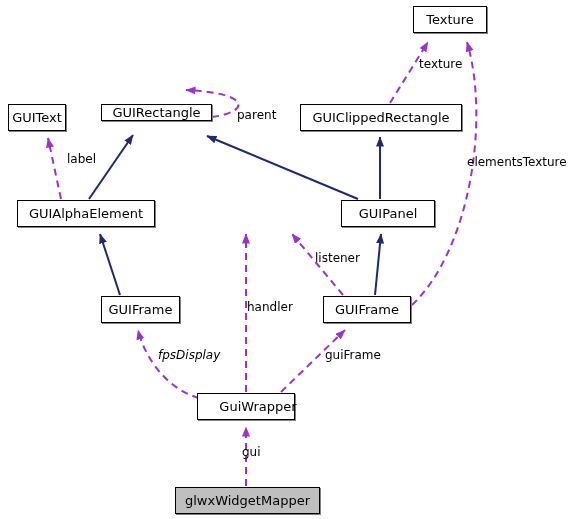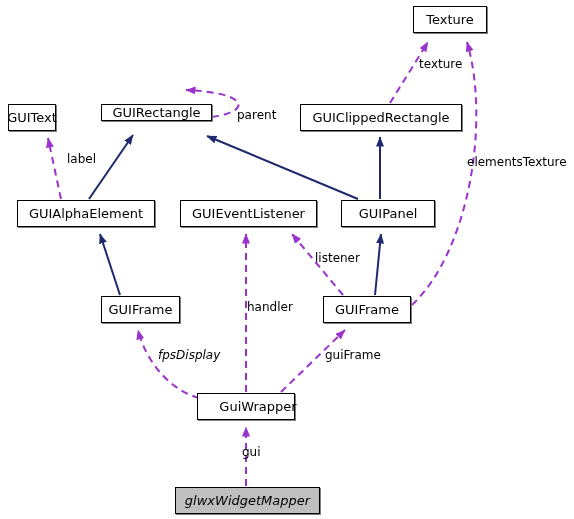--- a/index.html
+++ b/index.html
@@ -35,21 +35,20 @@
     align-items: center;
     justify-content: center;
     font-size: 13px;
     color: #000000;
     white-space: nowrap;
     z-index: 5;
   }
   .node.current {
     background: #bfbfbf;
     border: 1px solid #000000;
-    font-style: italic;
   }
   .edge-label {
     position: absolute;
     font-size: 12px;
     color: #000000;
     white-space: nowrap;
     z-index: 6;
     background: transparent;
   }
 </style>
@@ -84,29 +83,28 @@
       <path d="M 343,295 L 292,234" marker-end="url(#assoc-arrow)"></path>
       <path d="M 246,392 L 246,234" marker-end="url(#assoc-arrow)"></path>
       <path d="M 199,398 C 170,390 146,362 138,330" marker-end="url(#assoc-arrow)"></path>
       <path d="M 281,392 L 345,330" marker-end="url(#assoc-arrow)"></path>
       <path d="M 246,486 L 246,427" marker-end="url(#assoc-arrow)"></path>
     </g>
   </svg>
 
   <div class="node" style="left:413px; top:6px; width:74px; height:27px;">Texture</div>
 
-  <div class="node" style="left:8px; top:104px; width:48px; height:27px;">GUIText</div>
+  <div class="node" style="left:8px; top:104px; width:58px; height:27px;">GUIText</div>
 
   <div class="node" style="left:101px; top:104px; width:111px; height:17px;">GUIRectangle</div>
 
   <div class="node" style="left:300px; top:104px; width:162px; height:27px;">GUIClippedRectangle</div>
 
   <div class="node" style="left:17px; top:200px; width:138px; height:27px;">GUIAlphaElement</div>
 
-  <div class="node" style="left:180px; top:200px; width:137px; height:27px;">GUIEventListener</div>
 
   <div class="node" style="left:341px; top:200px; width:94px; height:27px;">GUIPanel</div>
 
   <div class="node" style="left:101px; top:296px; width:79px; height:27px;">GUIFrame</div>
 
   <div class="node" style="left:323px; top:296px; width:88px; height:27px;">GUIFrame</div>
 
   <div class="node" style="left:197px; top:393px; width:98px; height:27px;padding-left:24px;">GuiWrapper</div>
 
   <div class="node current" style="left:175px; top:487px; width:145px; height:27px;">glwxWidgetMapper</div>

